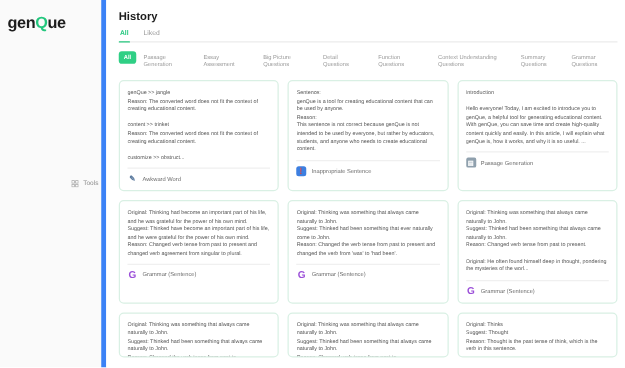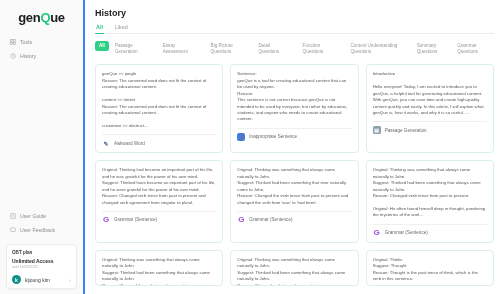--- a/index.html
+++ b/index.html
@@ -9,22 +9,22 @@
     font-family: "Liberation Sans", sans-serif;
     background: #ffffff;
     color: #2b2b2b;
   }
   .app { display: flex; width: 500px; height: 294px; }
 
   
   .sidebar {
     width: 85px; height: 294px;
     background: #fafafa;
-    border-right: 2px solid #3b82f6;
-    display: flex; flex-direction: column;
+    border-right: 4px solid #3b82f6;
+    display: flex; flex-direction: row;
     padding: 7px 6px 5px 6px;
     flex: 0 0 85px;
   }
   .logo {
     font-size: 13px; font-weight: 700; letter-spacing: -0.3px;
     color: #1d1d1d; text-align: center; margin: 3px 0 11px 0;
     white-space: nowrap;
   }
   .logo .q {
     display: inline-block;

